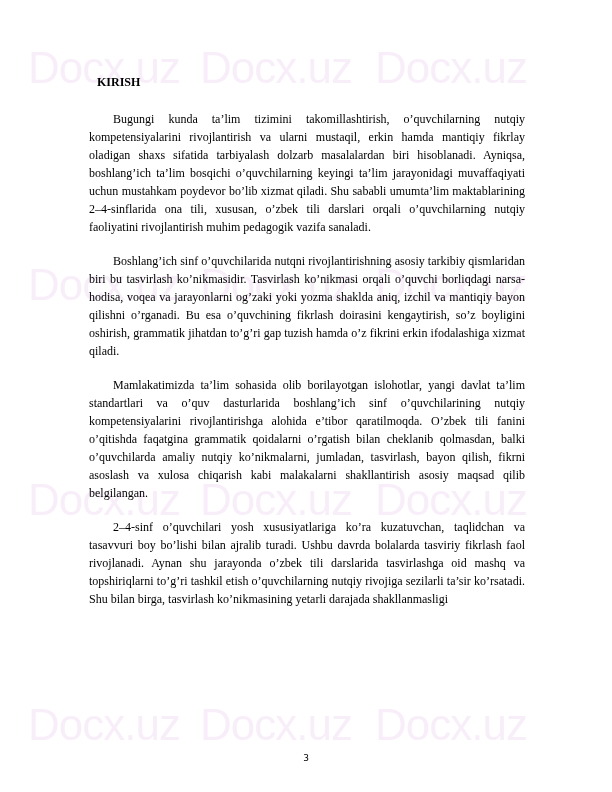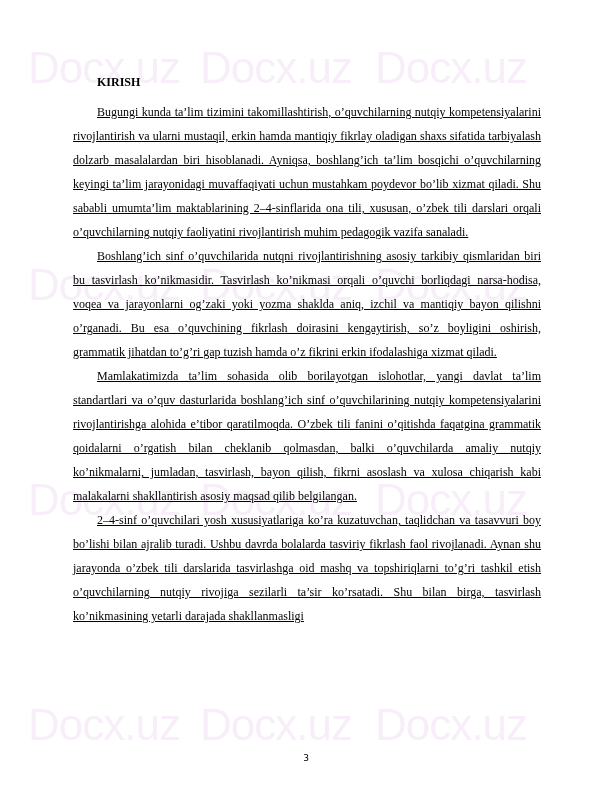--- a/index.html
+++ b/index.html
@@ -2,21 +2,21 @@
 <html><head>
 <meta charset="utf-8">
 <style>
   html, body { margin: 0; padding: 0; background: #ffffff; }
   body { width: 612px; height: 792px; position: relative; overflow: hidden; }
   .page { position: absolute; left: 0; top: 0; width: 612px; height: 792px; background: #fff; }
   .watermark-row { position: absolute; left: 0; width: 612px; height: 40px; }
   .wm { position: absolute; font-family: "Liberation Sans", sans-serif; font-size: 44px; color: #a21caf; opacity: 0.07; letter-spacing: -1px; line-height: 40px; white-space: nowrap; }
   .content { position: absolute; left: 73px; top: 70px; width: 468px; font-family: "Liberation Serif", serif; font-size: 12px; color: #000; }
   .heading { font-weight: bold; margin: 0 0 6px 24px; line-height: 24px; height: 24px; font-size: 12px; }
-  .para { text-indent: 24px; text-align: justify; line-height: 24px; margin: 0; text-decoration: underline; }
+  .para { text-indent: 24px; text-align: justify; line-height: 18px; margin: 16px; }
   .page-number { position: absolute; left: 0; width: 612px; top: 753px; text-align: center; font-family: "DejaVu Sans", sans-serif; font-size: 9px; color: #000; }
 </style>
 </head>
 <body>
 
 <div class="page">
 
   <div class="watermark-row" style="top:48px;">
     <span class="wm" style="left:28px;">Docx.uz</span>
     <span class="wm" style="left:200px;">Docx.uz</span>

